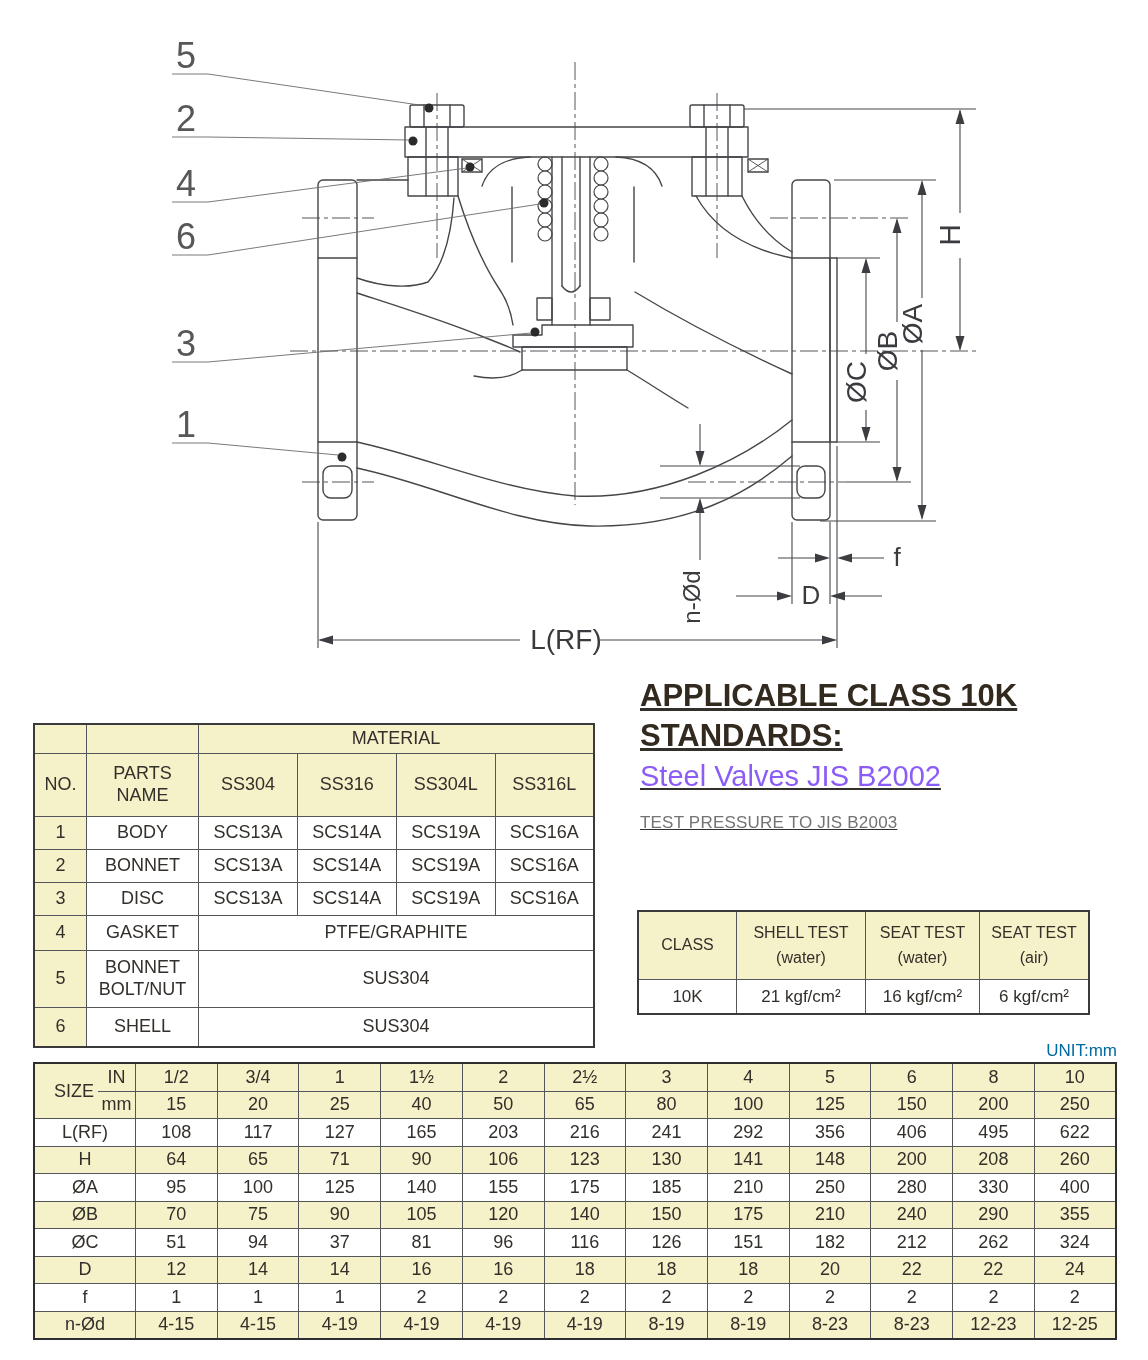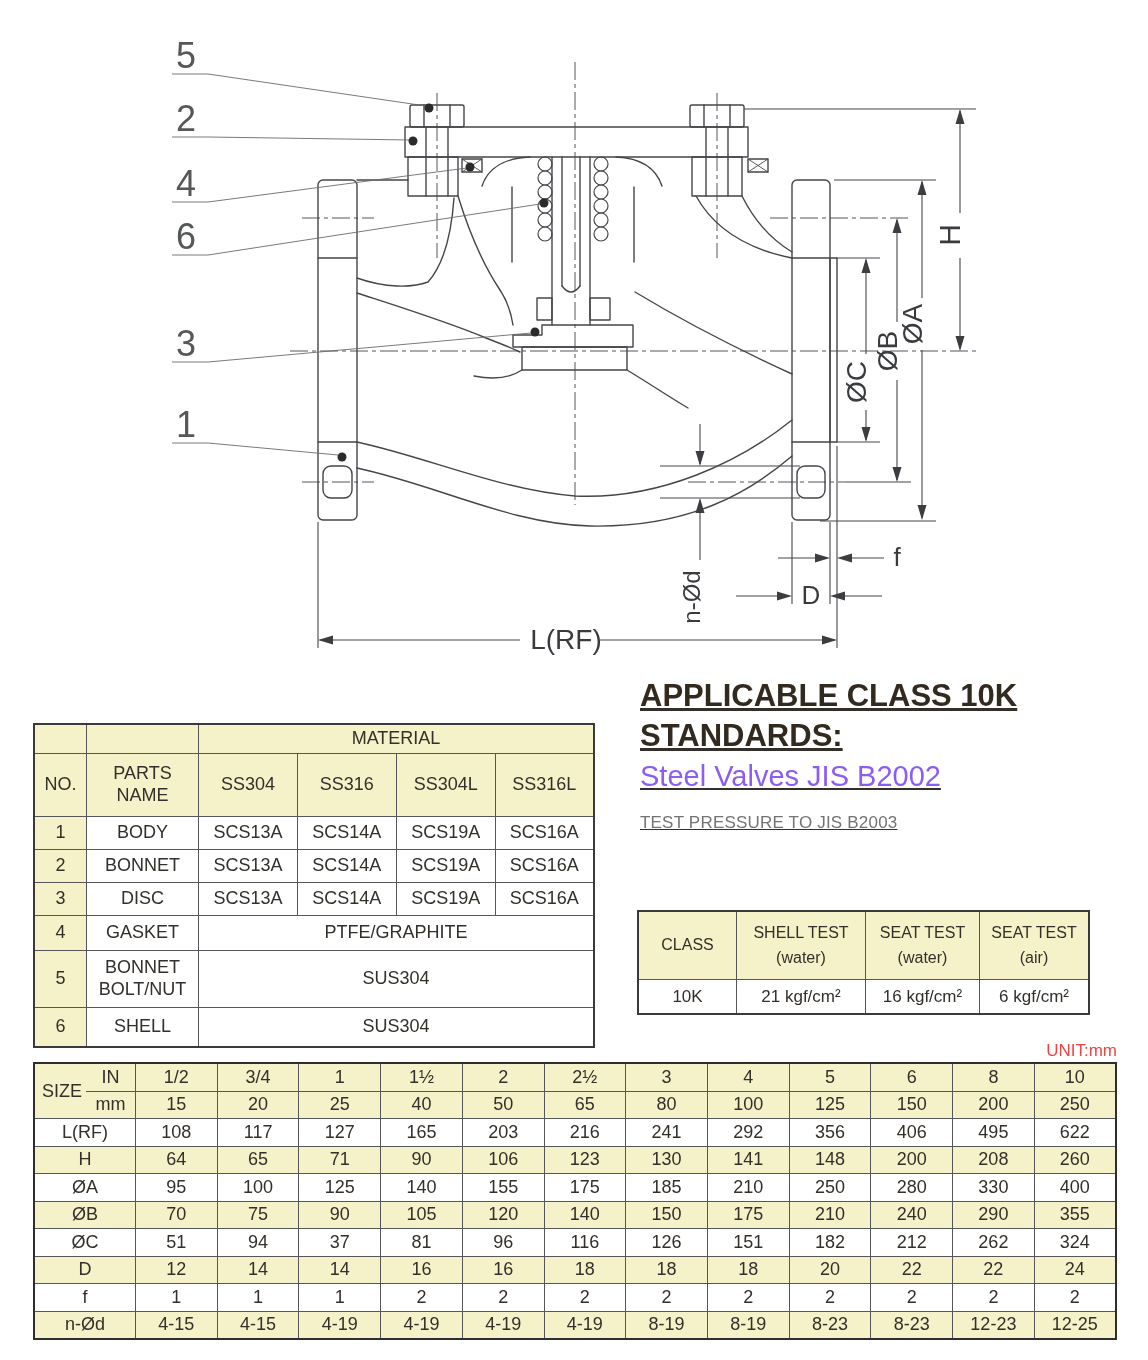--- a/index.html
+++ b/index.html
@@ -37,30 +37,30 @@
   
   #testtable{left:637px;top:910px;width:430px;border:2px solid #3a3a3c;}
   #testtable .th{height:67px;font-size:16px;line-height:1.55;}
   #testtable .tv{height:33px;font-size:17px;}
   #testtable .c0{width:93px;}
   #testtable .c1{width:124px;}
   #testtable .c2{width:109px;}
   #testtable .c3{width:104px;}
 
   
-  #unitnote{left:960px;top:1041px;width:157px;text-align:right;font-size:17px;color:#ef4444;}
+  #unitnote{left:960px;top:1041px;width:157px;text-align:right;font-size:17px;color:#0369a1;}
 
   
   #dimtable{left:33px;top:1062px;width:1084px;border:2.5px solid #2e2e30;}
   #dimtable td{height:26.5px;font-size:18px;}
   #dimtable td.rl{width:100px;}
   #dimtable tr.yy td{background:#f5f1c8;}
   .size-cell{padding:0;}
   .size-inner{display:flex;align-items:stretch;height:100%;}
-  .size-label{align-self:center;padding-left:7px;font-size:18px;}
+  .size-label{align-self:center;padding-left:19px;font-size:18px;}
   .size-units{flex:1;display:flex;flex-direction:column;margin-left:4px;}
   .size-units span{flex:1;display:flex;align-items:center;justify-content:center;font-size:18px;}
   .size-units .u-in{border-bottom:1.5px solid #55565a;}
 
   svg text{font-family:"Liberation Sans",sans-serif;}
 </style>
 </head>
 <body>
 
 <svg class="abs" style="left:0;top:0" width="1148" height="665" viewBox="0 0 1148 665">

